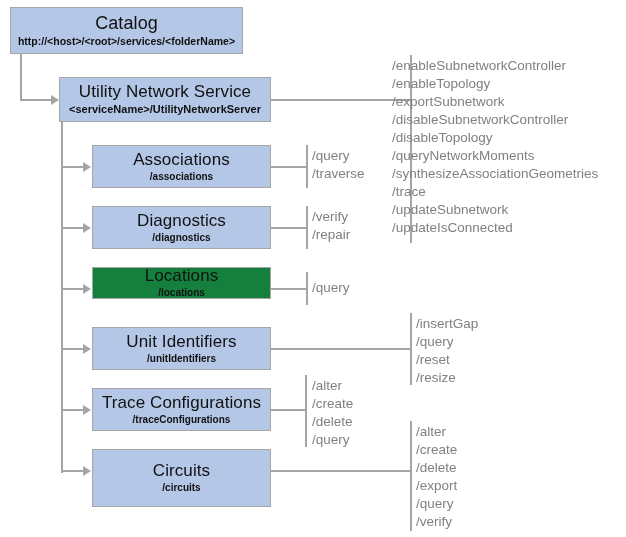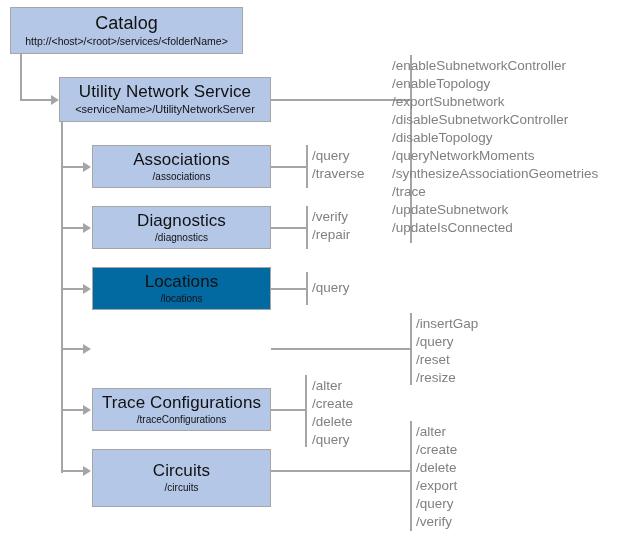--- a/index.html
+++ b/index.html
@@ -15,21 +15,21 @@
     position:absolute;box-sizing:border-box;
     background:#b4c7e7;border:1px solid #a6a6a6;
     display:flex;flex-direction:column;align-items:center;justify-content:center;
     color:#111111;
   }
   .node .title{
     font-size:17px;font-weight:400;line-height:1.05;letter-spacing:.1px;
     white-space:nowrap;
   }
   .node .path{
-    font-size:10px;font-weight:400;line-height:1.15;margin-top:2px;
+    font-size:10px;font-weight:700;line-height:1.15;margin-top:2px;
     white-space:nowrap;color:#111111;
   }
   .node.root .title{font-size:18px;}
   .node.root .path{font-size:10.5px;}
   .node.service .title{font-size:17px;}
   .node.service .path{font-size:11px;}
 
   
   .vline{position:absolute;background:#a5a5a5;width:2px;}
   .hline{position:absolute;background:#a5a5a5;height:2px;}
@@ -65,25 +65,29 @@
   <div class="node" style="left: 92px; top: 145px; width: 179px; height: 43px; background: rgb(180, 199, 231); border-color: rgb(166, 166, 166); color: rgb(17, 17, 17);">
     <span class="title">Associations</span>
     <span class="path">/associations</span>
   </div>
 
   <div class="node" style="left: 92px; top: 206px; width: 179px; height: 43px; background: rgb(180, 199, 231); border-color: rgb(166, 166, 166); color: rgb(17, 17, 17);">
     <span class="title">Diagnostics</span>
     <span class="path">/diagnostics</span>
   </div>
 
-  <div class="node" style="left: 92px; top: 267px; width: 179px; height: 43px; background: #0369a1; border-color: rgb(166, 166, 166); color: rgb(17, 17, 17);">
+  <div class="node" style="left: 92px; top: 267px; width: 179px; height: 32px; background: #15803d; border-color: rgb(166, 166, 166); color: rgb(17, 17, 17);">
     <span class="title">Locations</span>
     <span class="path">/locations</span>
   </div>
 
+  <div class="node" style="left: 92px; top: 327px; width: 179px; height: 43px; background: rgb(180, 199, 231); border-color: rgb(166, 166, 166); color: rgb(17, 17, 17);">
+    <span class="title">Unit Identifiers</span>
+    <span class="path">/unitIdentifiers</span>
+  </div>
 
   <div class="node" style="left: 92px; top: 388px; width: 179px; height: 43px; background: rgb(180, 199, 231); border-color: rgb(166, 166, 166); color: rgb(17, 17, 17);">
     <span class="title">Trace Configurations</span>
     <span class="path">/traceConfigurations</span>
   </div>
 
   <div class="node" style="left: 92px; top: 449px; width: 179px; height: 58px; background: rgb(180, 199, 231); border-color: rgb(166, 166, 166); color: rgb(17, 17, 17);">
     <span class="title">Circuits</span>
     <span class="path">/circuits</span>
   </div>

